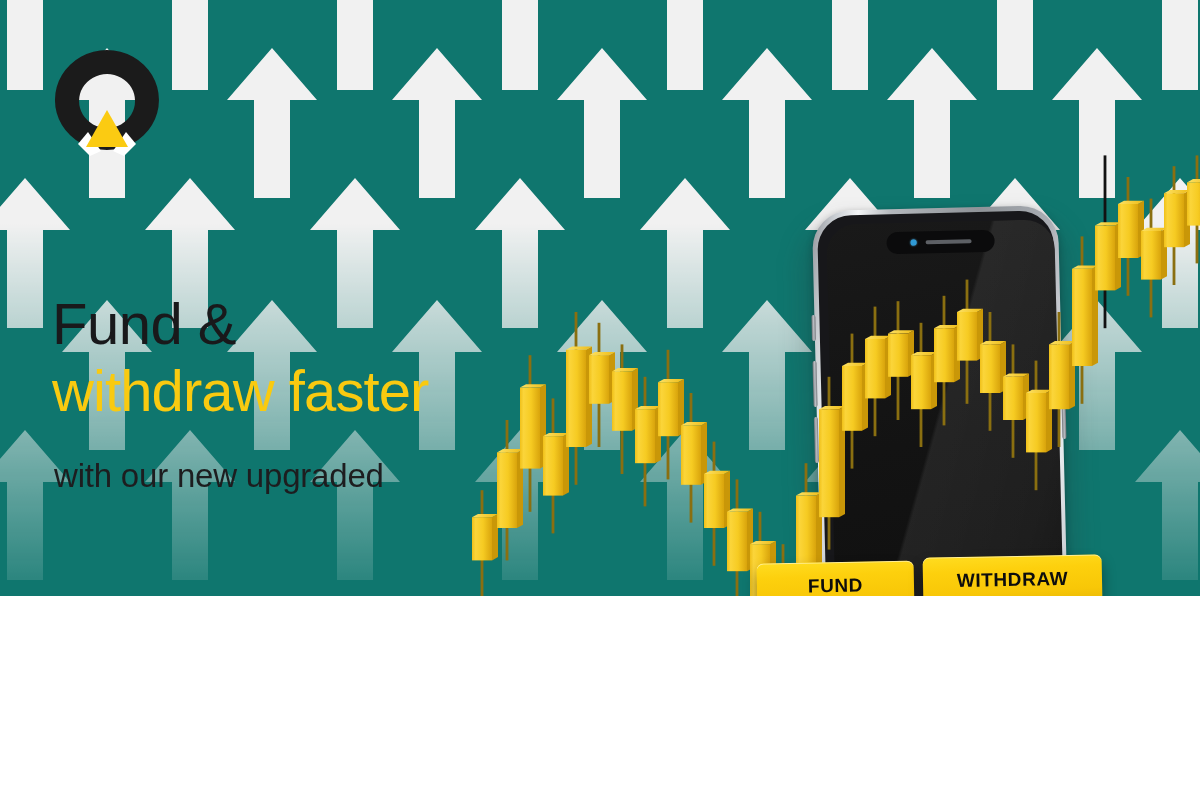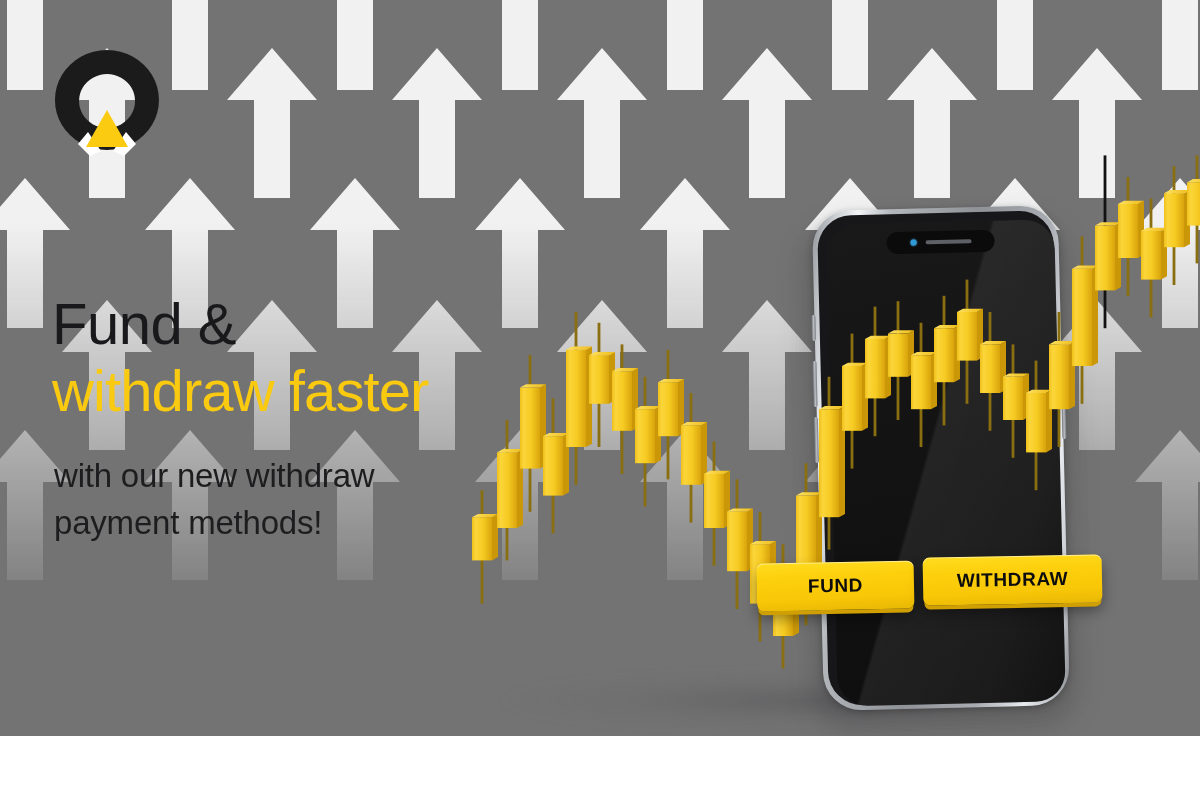--- a/index.html
+++ b/index.html
@@ -2,21 +2,21 @@
 <html><head>
 <meta charset="utf-8">
 <style>
   html,body{margin:0;padding:0;}
   body{
     width:1200px;height:800px;overflow:hidden;
     background:#ffffff;
     font-family:"Liberation Sans",sans-serif;
     position:relative;
   }
-  #stage{position:relative;width:1200px;height:736px;overflow:hidden;background:#737373;}
+  #stage{position:relative;width:1200px;height:596px;overflow:hidden;background:#0f766e;}
 
   
   #arrow-pattern{
     position:absolute;left:0;top:0;width:1200px;height:800px;
     pointer-events:none;
   }
 
   
   #logo{position:absolute;left:44px;top:48px;width:126px;height:108px;}
 
@@ -414,22 +414,21 @@
           <rect x="1187" y="182.40000000000003" width="20" height="43.19999999999999" fill="url(#candleBody)"></rect>
         </g>
       </g>
   </svg>
 
   <div id="headline">
     <div class="h-line1">Fund &amp;</div>
     <div class="h-line2">withdraw faster</div>
   </div>
   <div id="subhead">
-    <div class="sub-line">with our new withdraw</div>
-    <div class="sub-line">payment methods!</div>
+    <div class="sub-line">with our new upgraded</div>
   </div>
 
   <div id="action-buttons">
     <div class="action-btn" id="btn-fund">
       <span>FUND</span>
     </div>
     <div class="action-btn" id="btn-withdraw">
       <span>WITHDRAW</span>
     </div>
   </div>

